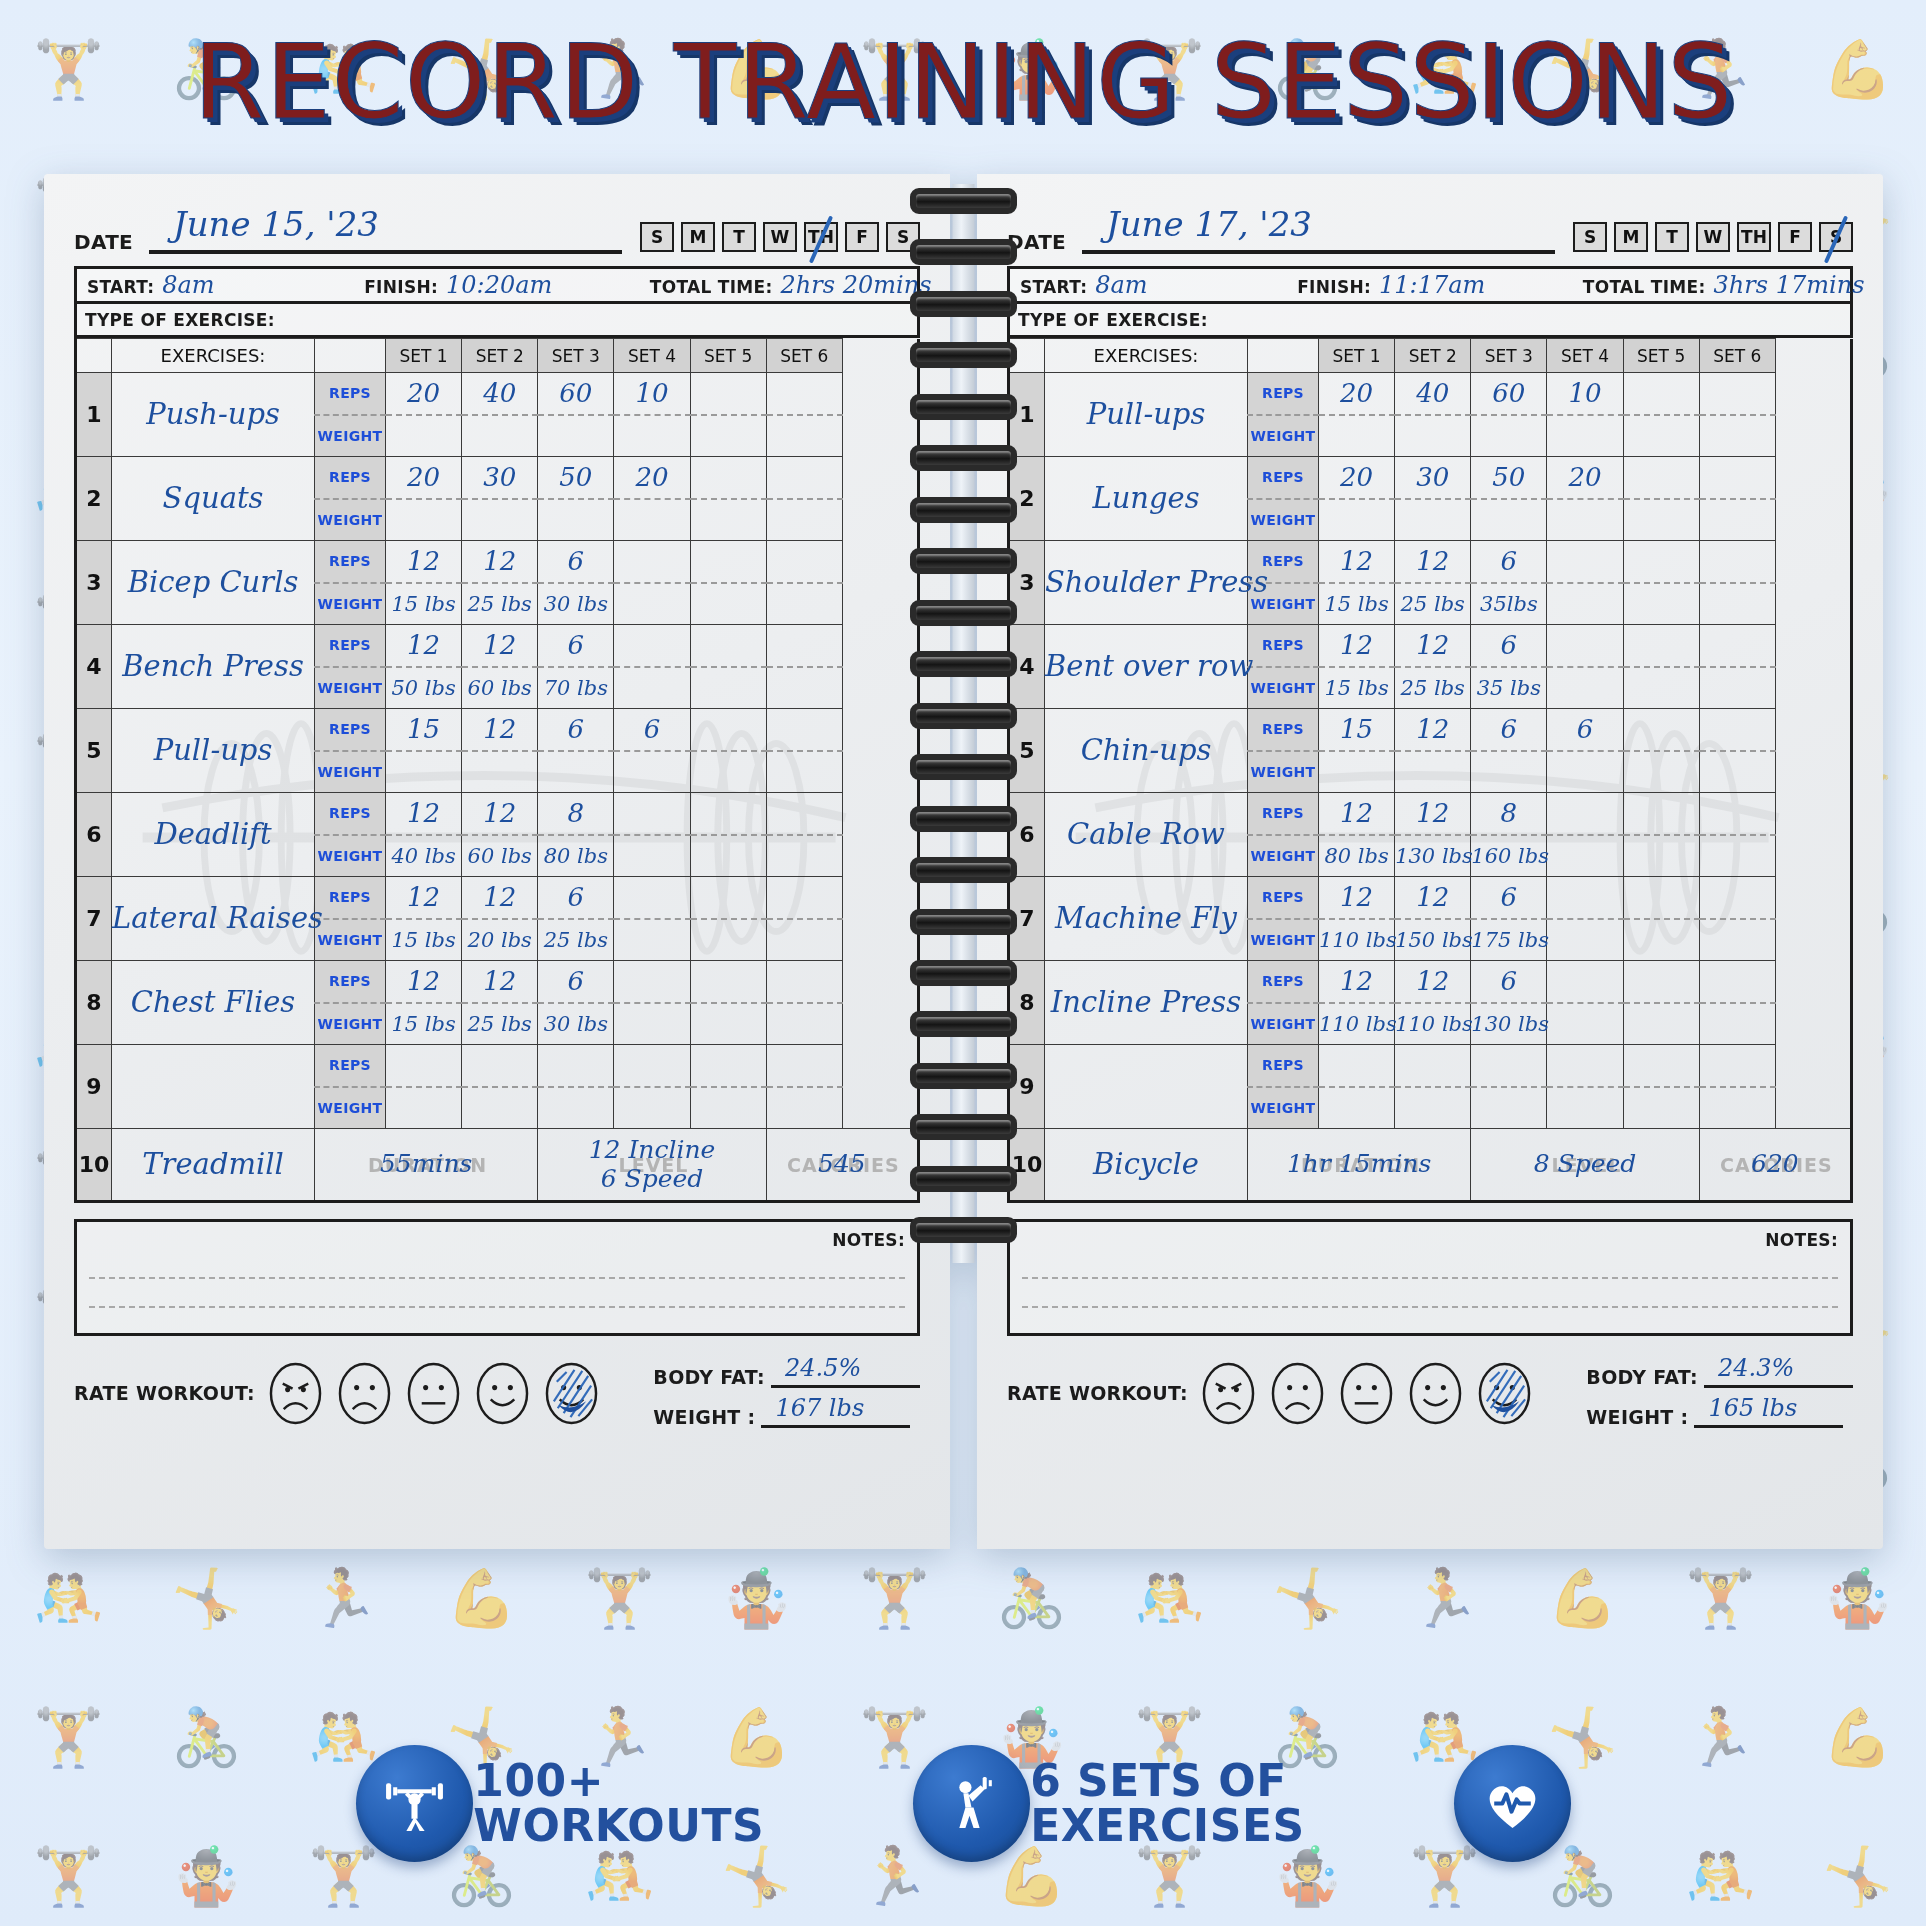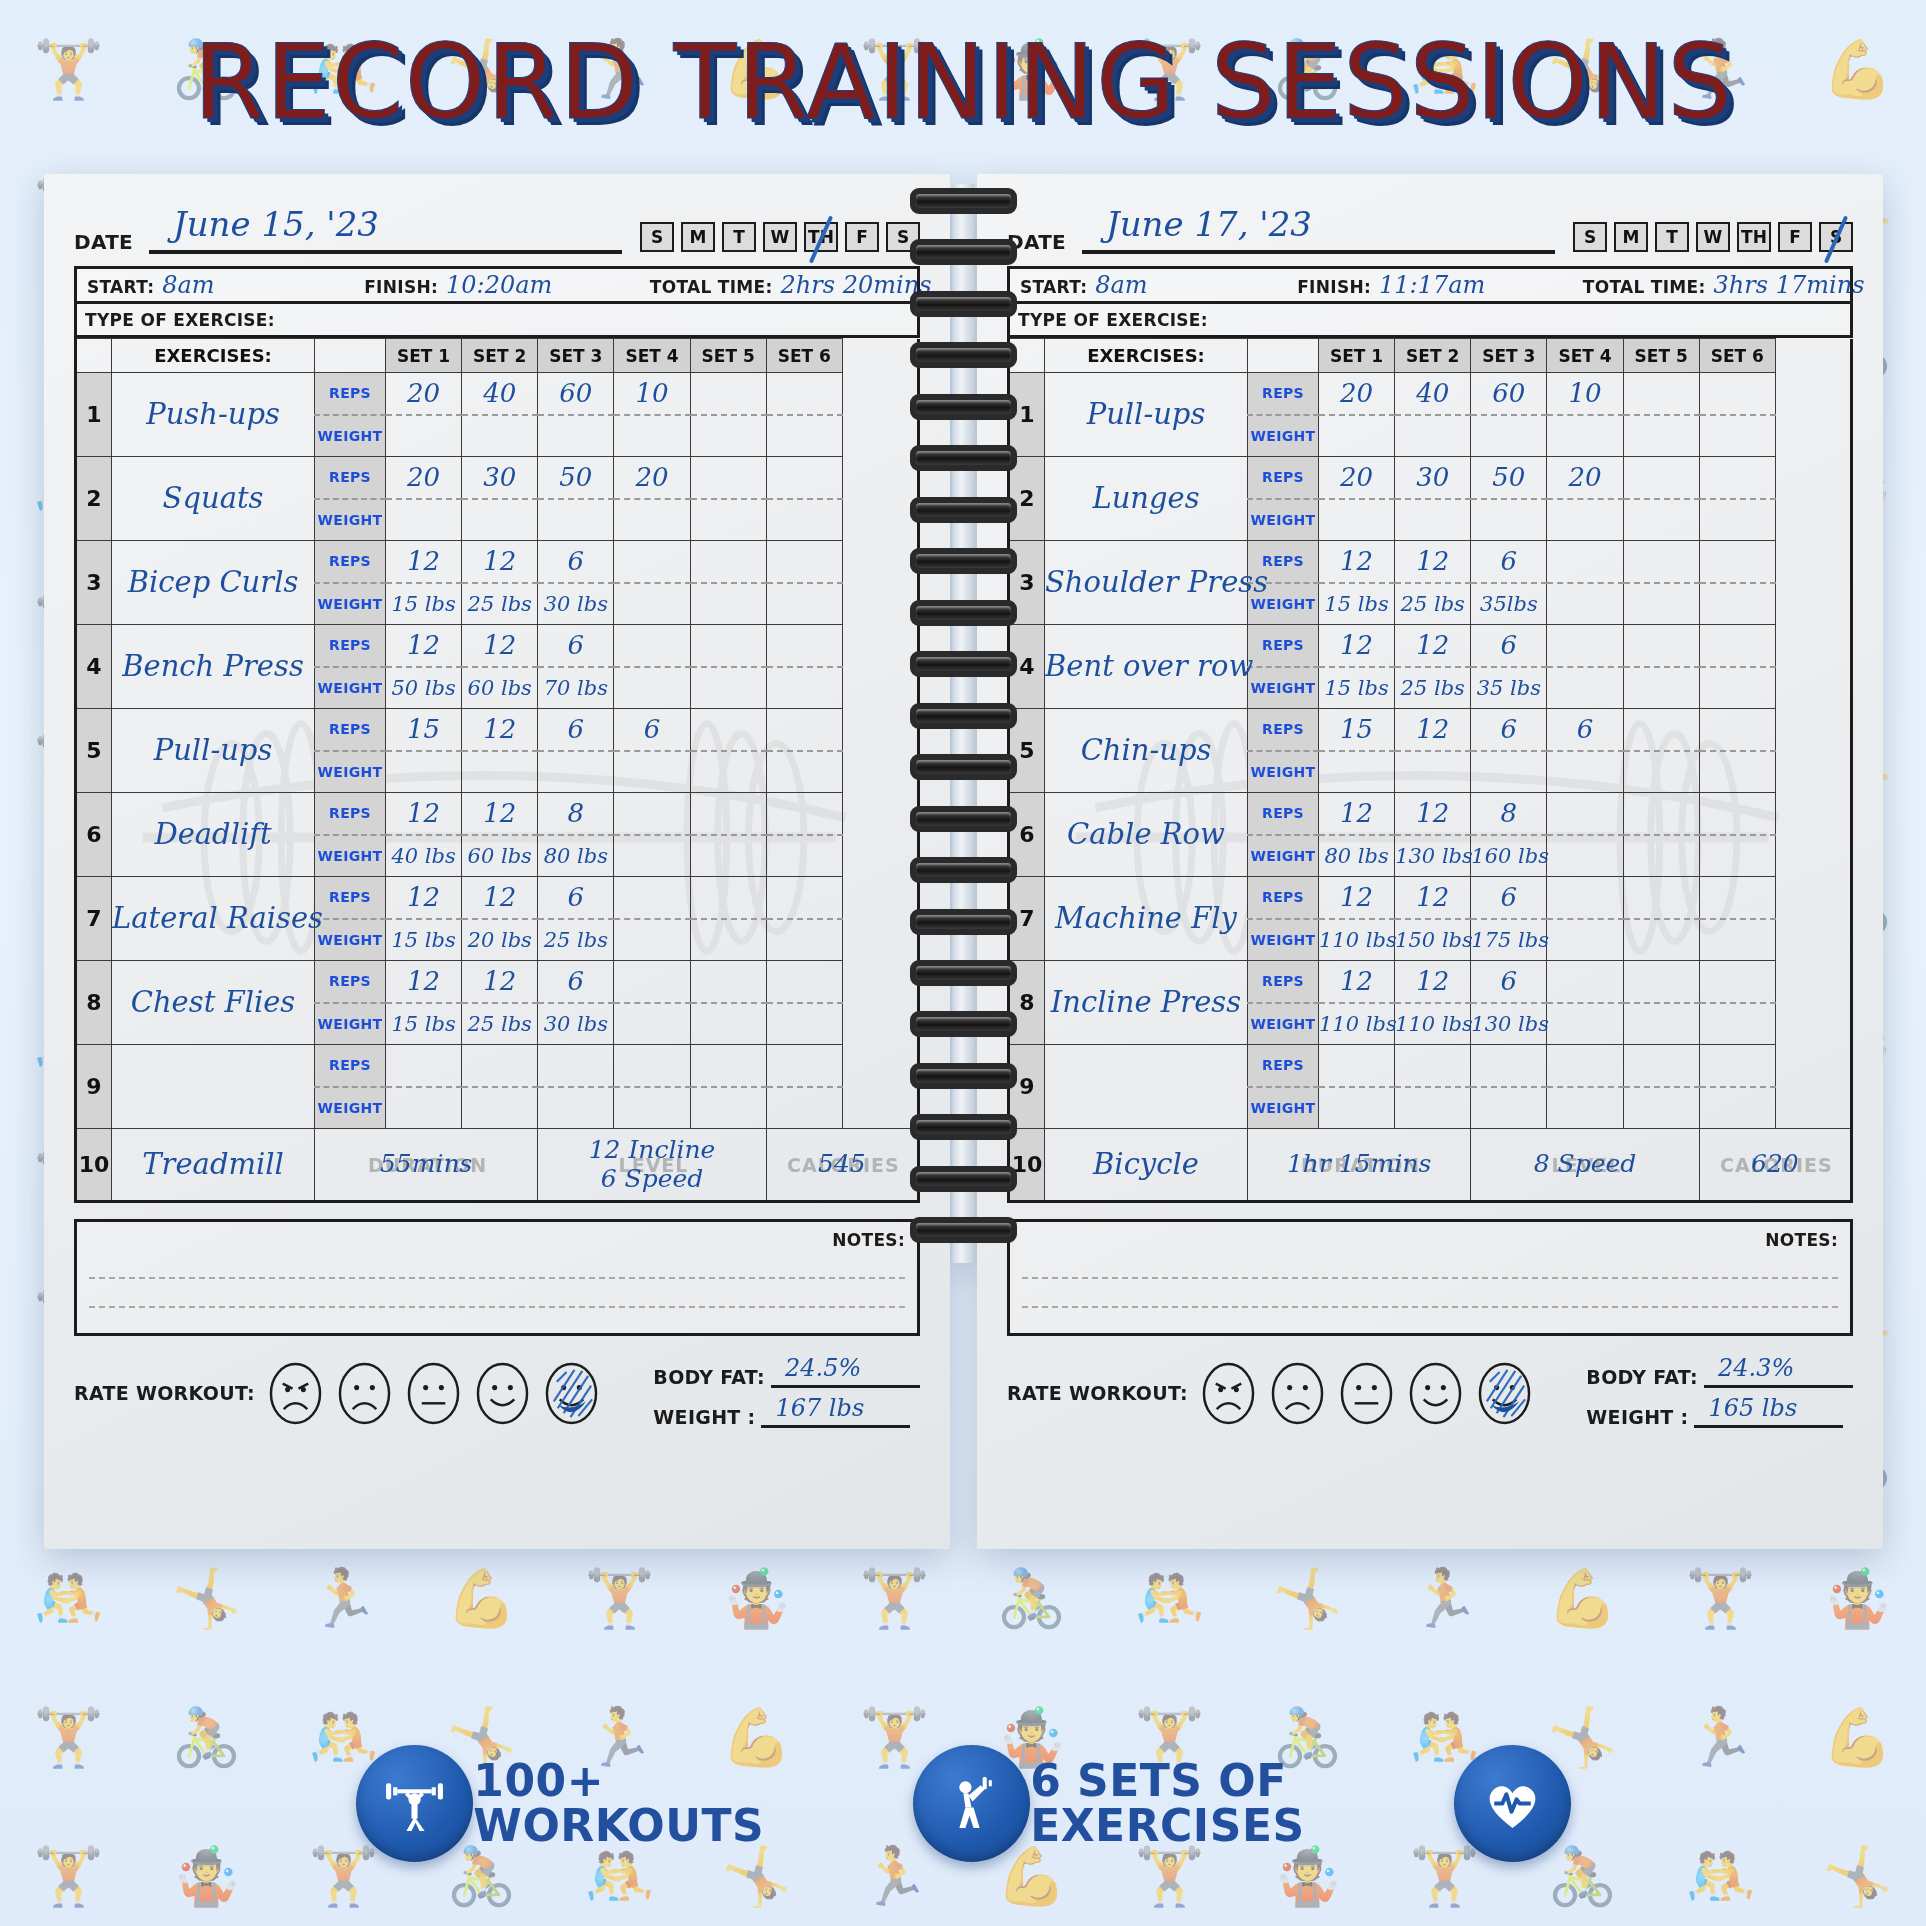--- a/index.html
+++ b/index.html
@@ -147,21 +147,21 @@
     width:100%; border-collapse:collapse;
     border:3px solid #1c1c1c; border-top:none;
     position:relative; z-index:6;
     table-layout:fixed;
   }
   table.ex td,table.ex th{ border:1.5px solid #3a3a3a; padding:0;}
   .col-n{width:36px;}
   .col-name{width:203px;}
   .col-rw{width:71px;}
   th.hdr{
-    font-family:"DejaVu Sans",sans-serif; font-weight:bold; font-size:17px;
+    font-family:"DejaVu Sans",sans-serif; font-weight:normal; font-size:17px;
     height:34px; color:#111; background:#d2d2d2;
   }
   th.hdr.plain{ background:transparent;}
   th.exercises{ background:transparent; font-size:18px;}
   td.num{
     font-family:"DejaVu Sans",sans-serif; font-weight:bold; font-size:22px;
     text-align:center; background:#d4d4d4; color:#111;
   }
   td.exname{ position:relative; }
   td.exname .hw{ font-size:29px; display:block; text-align:center; line-height:1.05;}

